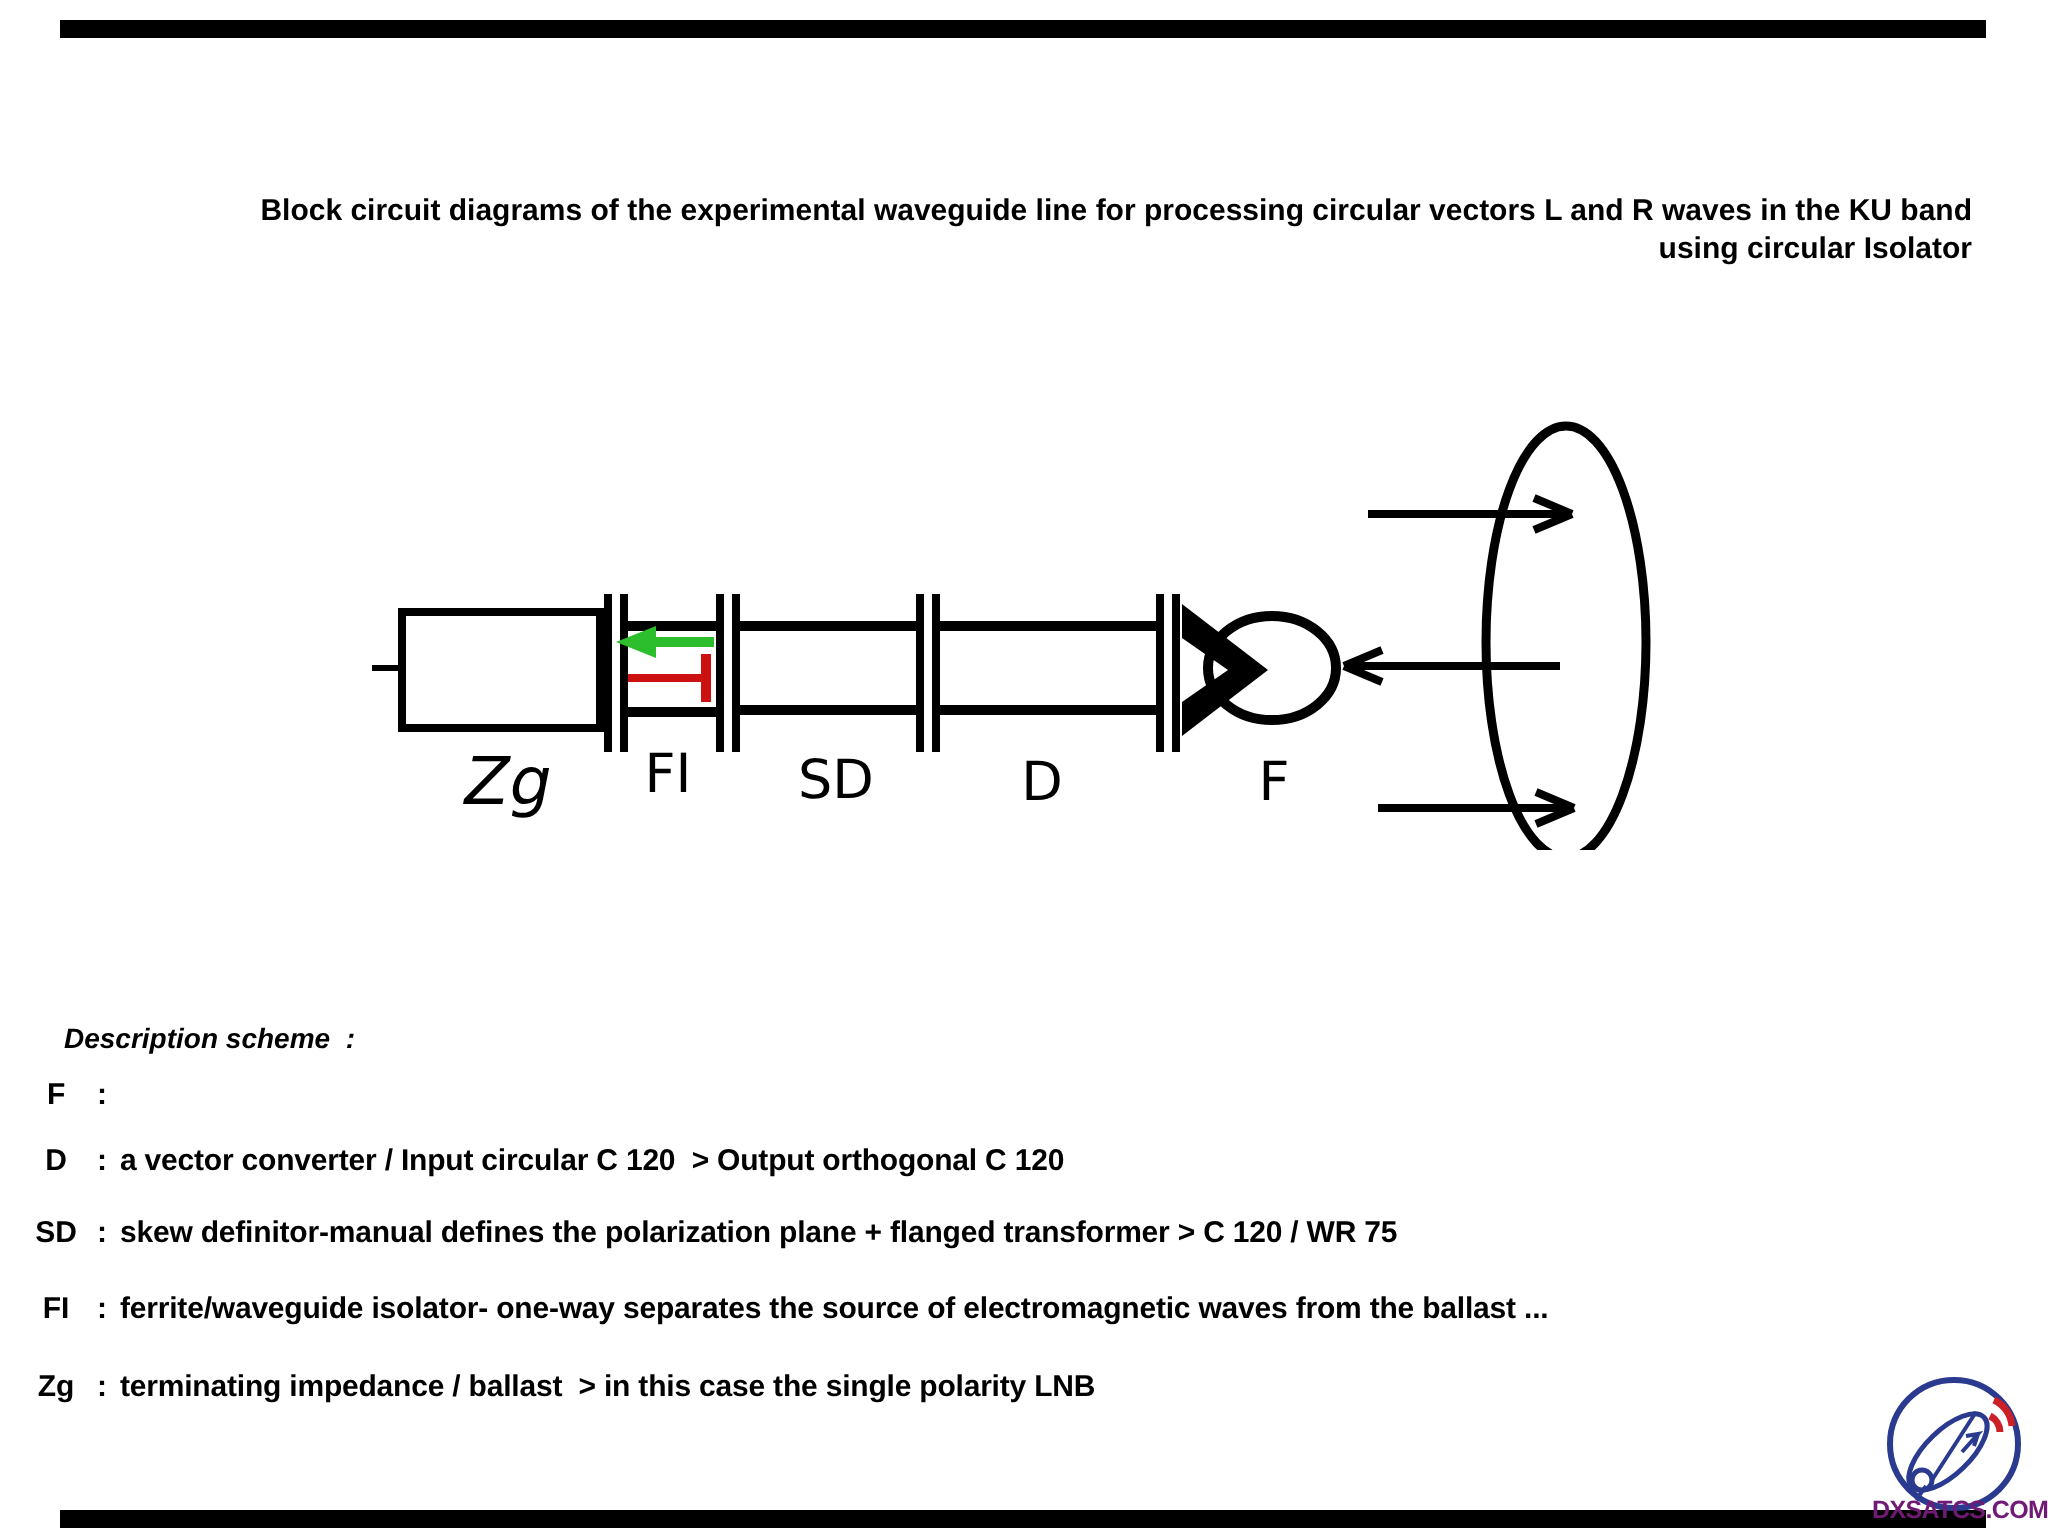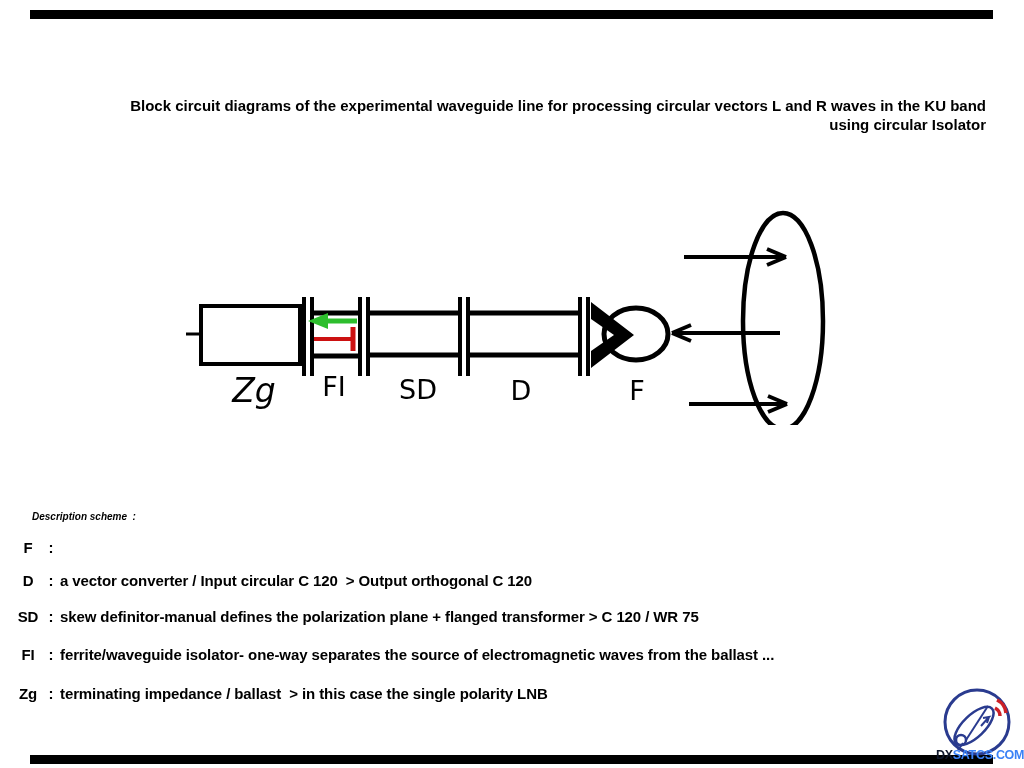--- a/index.html
+++ b/index.html
@@ -10,21 +10,21 @@
   .rule{position:absolute;left:30px;width:963px;height:9px;background:#000;}
   .rule.top{top:10px;}
   .rule.bottom{top:755px;}
   .title{
     position:absolute;top:76px;left:14px;width:972px;text-align:right;
     font-weight:bold;font-size:15px;line-height:19px;letter-spacing:0px;margin-top:20px;
   }
   .diagram-svg{position:absolute;left:0;top:190px;}
   .diag-label{font-family:"DejaVu Sans", sans-serif;}
   .desc-heading{
-    position:absolute;left:32px;top:511px;font-size:10px;font-weight:bold;
+    position:absolute;left:32px;top:511px;font-size:14px;font-weight:bold;
     font-style:italic;white-space:pre;
   }
   .desc-line{
     position:absolute;left:14px;display:flex;font-size:15px;font-weight:bold;
     letter-spacing:-0.1px;
   }
   .desc-line .k{width:28px;text-align:center;flex:none;}
   .desc-line .c{width:18px;text-align:center;flex:none;}
   .desc-line .t{white-space:pre;}
   .logo{position:absolute;left:936px;top:684px;width:84px;height:82px;}
@@ -150,16 +150,16 @@
     <circle cx="41" cy="38" r="32" fill="#fff" stroke="#2a3b8f" stroke-width="3"></circle>
     <ellipse cx="38" cy="42" rx="25" ry="11" transform="rotate(-44 38 42)" fill="#fff" stroke="#2a3b8f" stroke-width="2.5"></ellipse>
     <line x1="30" y1="56" x2="52" y2="22" stroke="#2a3b8f" stroke-width="2"></line>
     <path d="M45 42 L53 33 L47 34 M53 33 L51 39" fill="none" stroke="#2a3b8f" stroke-width="2"></path>
     <circle cx="25" cy="56" r="5" fill="#fff" stroke="#2a3b8f" stroke-width="2.5"></circle>
     <line x1="22" y1="66" x2="27" y2="59" stroke="#2a3b8f" stroke-width="2"></line>
     <path d="M61 16 a16 16 0 0 1 9 13" fill="none" stroke="#cc2027" stroke-width="3.5"></path>
     <path d="M59 24 a9 9 0 0 1 5 8" fill="none" stroke="#cc2027" stroke-width="3.5"></path>
   </svg>
   <div class="logo-text">
-    <span style="color:#0f172a">DX</span><span style="color:#3b82f6">SATCS.COM</span>
+    <span style="color:#701a75">DX</span><span style="color:#701a75">SATCS.COM</span>
   </div>
 
 </div>
 
 </body></html>

